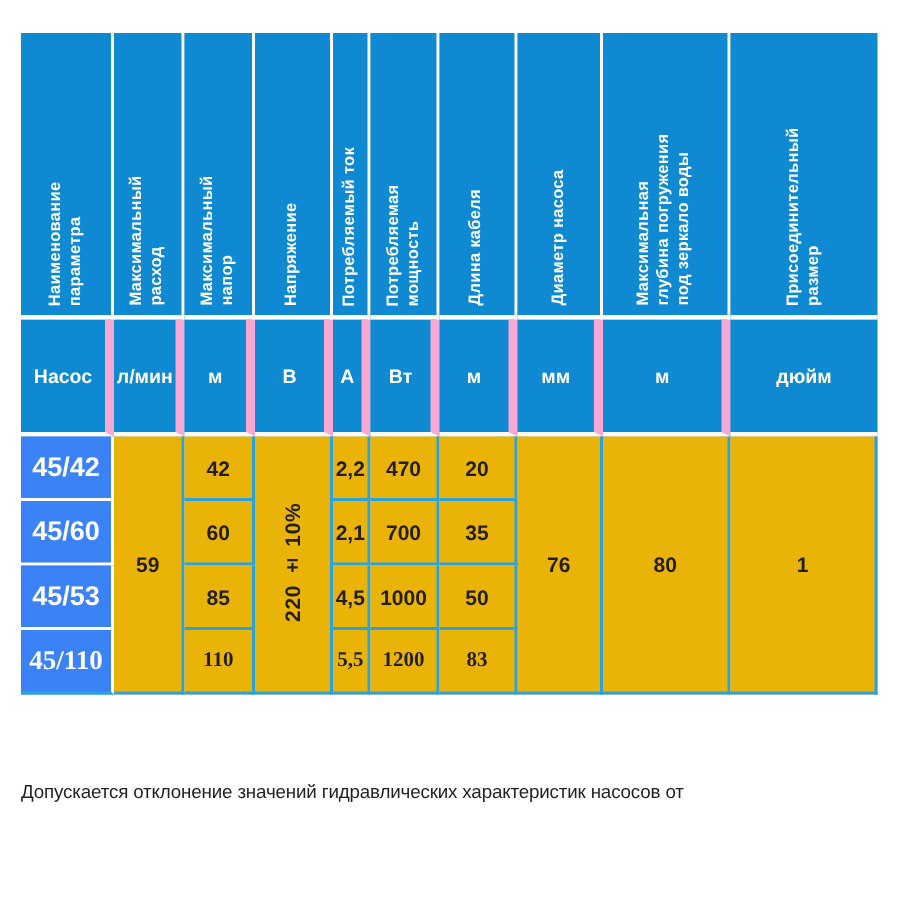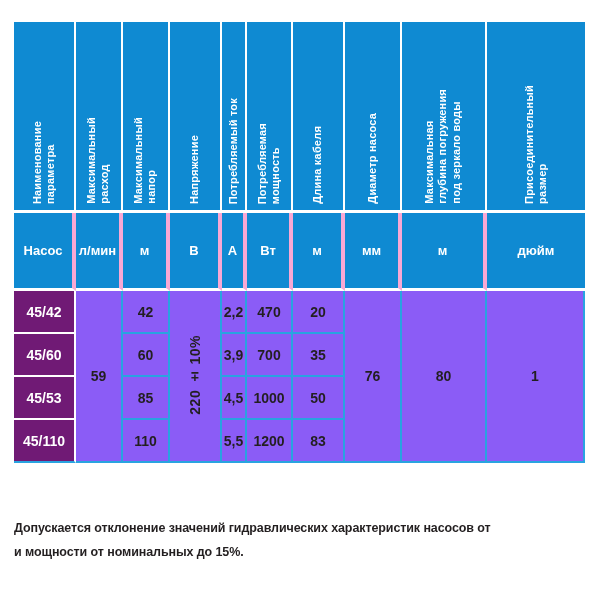--- a/index.html
+++ b/index.html
@@ -69,62 +69,62 @@
     justify-content: center;
     padding-bottom: 6px;
   }
 
   
   .unit {
     background: #0f8ad2;
     color: #ffffff;
     height: 78px;
     font-size: 13px;
-    border-right: 4px solid #f9a8d4;
+    border-right: 6px solid #f9a8d4;
     border-bottom: 3px solid #ffffff;
   }
   .unit:last-child { border-right: none; margin-top: 45px; }
 
   
   .cell {
-    background: #8b5cf6;
+    background: #eab308;
     color: #231f20;
     height: 43px;
     font-size: 14px;
     border-right: 2px solid #29a3e0;
     border-bottom: 2px solid #29a3e0;
   }
   .cell.blue {
-    background: #701a75;
+    background: #3b82f6;
     color: #ffffff;
     border-right: 2px solid #ffffff;
     border-bottom: 2px solid #ffffff;
-    font-size: 14px;
-  }
-  .lastrow .cell { border-bottom: 2px solid #29a3e0; }
+    font-size: 18px;
+  }
+  .lastrow .cell { border-bottom: 2px solid #29a3e0; font-family: Liberation Serif, serif; }
   .cell.rightedge { border-right: 2px solid #29a3e0; }
 
   .vvolt {
     writing-mode: vertical-rl;
     transform: rotate(180deg);
     font-size: 14px;
     font-weight: bold;
     color: #231f20;
     display: inline-block;
     letter-spacing: 0.5px;
   }
 
   
   .footnote {
     position: absolute;
     left: 14px;
     top: 516px;
     width: 572px;
     font-size: 12.5px;
-    font-weight: bold;
+    font-weight: normal;
     color: #231f20;
     line-height: 1.95;
     letter-spacing: -0.1px;
   }
   .footnote p { margin: 0; }
 </style>
 </head>
 <body>
 
 <div id="page">
@@ -228,21 +228,21 @@
       <td class="cell">470</td>
       <td class="cell">20</td>
       <td class="cell" rowspan="4">76</td>
       <td class="cell" rowspan="4">80</td>
       <td class="cell rightedge" rowspan="4">1</td>
     </tr>
 
     <tr>
       <td class="cell blue">45/60</td>
       <td class="cell">60</td>
-      <td class="cell">3,9</td>
+      <td class="cell">2,1</td>
       <td class="cell">700</td>
       <td class="cell">35</td>
     </tr>
 
     <tr>
       <td class="cell blue">45/53</td>
       <td class="cell">85</td>
       <td class="cell">4,5</td>
       <td class="cell">1000</td>
       <td class="cell">50</td>
@@ -253,16 +253,15 @@
       <td class="cell">110</td>
       <td class="cell">5,5</td>
       <td class="cell">1200</td>
       <td class="cell">83</td>
     </tr>
   </tbody>
     </table>
 
   <div class="footnote">
     <p>Допускается отклонение значений гидравлических характеристик насосов от</p>
-    <p>и мощности от номинальных до 15%.</p>
   </div>
 
 </div>
 
 </body></html>

